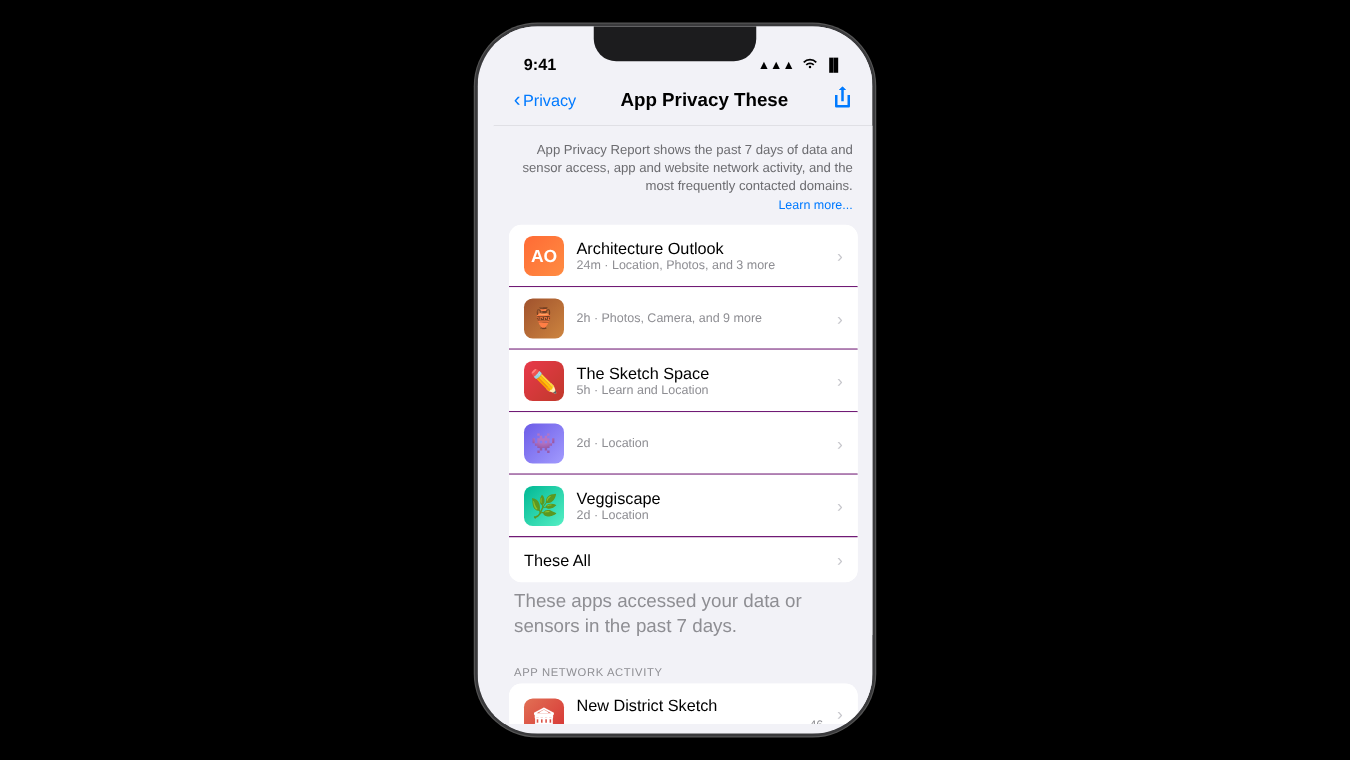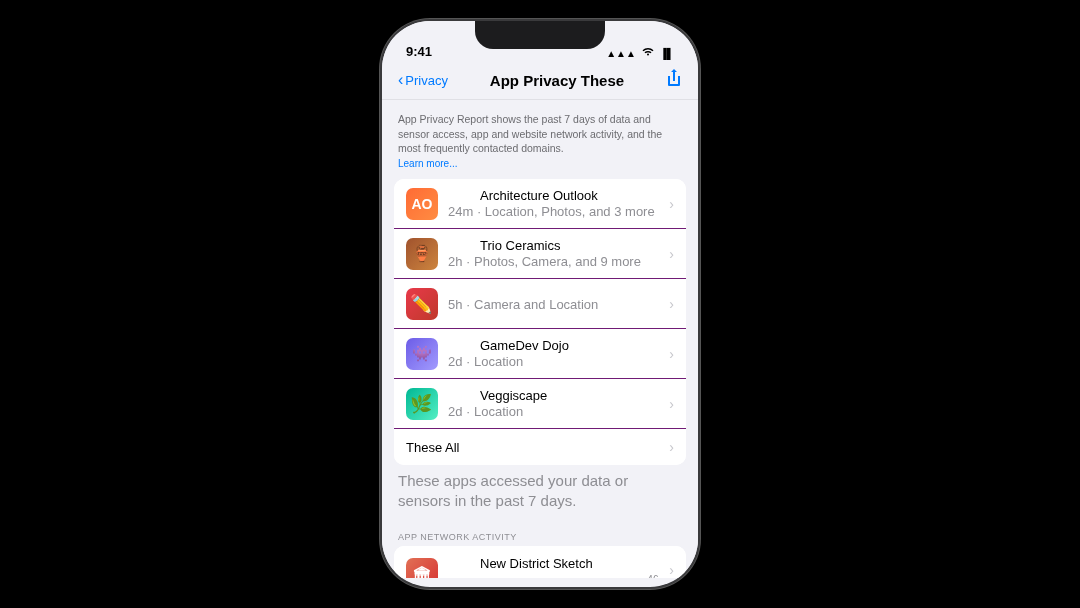--- a/index.html
+++ b/index.html
@@ -38,20 +38,21 @@
       z-index: 10;
     }
 
     
     .screen {
       position: absolute;
       top: 0; left: 0; right: 0; bottom: 0;
       background: #f2f2f7;
       border-radius: 12px;
       overflow: hidden;
+      padding-left: 13px;
     }
 
     
     .status-bar {
       height: 44px;
       background: #f2f2f7;
       display: flex;
       align-items: flex-end;
       justify-content: space-between;
       padding: 0 24px 6px;
@@ -111,20 +112,21 @@
       padding-bottom: 16px;
     }
     .content::-webkit-scrollbar { display: none; }
 
     
     .description {
       padding: 12px 16px 8px;
       font-size: 10.5px;
       color: #6c6c70;
       line-height: 1.4;
+      text-align: right;
     }
     .description .learn-more {
       color: #007AFF;
       font-size: 10px;
     }
 
     
     .section-header {
       padding: 12px 16px 4px;
       font-size: 9px;
@@ -177,24 +179,23 @@
     .app-icon.museum { background: linear-gradient(135deg, #e17055, #d63031); }
 
     .item-info {
       flex: 1;
       min-width: 0;
     }
     .item-name {
       font-size: 13px;
       font-weight: 500;
       color: #000;
-      margin-left: 32px;
     }
     .item-sub {
-      font-size: 13px;
+      font-size: 10px;
       color: #8e8e93;
       margin-top: 1px;
     }
     .item-chevron {
       color: #c7c7cc;
       font-size: 14px;
       margin-left: 6px;
     }
 
     
@@ -298,42 +299,41 @@
             <div class="item-sub">24m · Location, Photos, and 3 more</div>
           </div>
           <span class="item-chevron">›</span>
         </div>
 
         <div class="list-item">
           <div class="app-icon trio" style="background: linear-gradient(135deg, #a0522d, #cd853f);">
             <span style="font-size:16px;">🏺</span>
           </div>
           <div class="item-info">
-            <div class="item-name">Trio Ceramics</div>
             <div class="item-sub">2h · Photos, Camera, and 9 more</div>
           </div>
           <span class="item-chevron">›</span>
         </div>
 
         <div class="list-item">
           <div class="app-icon sketch">
             <span style="font-size:18px;">✏️</span>
           </div>
           <div class="item-info">
-            <div class="item-sub">5h · Camera and Location</div>
+            <div class="item-name">The Sketch Space</div>
+            <div class="item-sub">5h · Learn and Location</div>
           </div>
           <span class="item-chevron">›</span>
         </div>
 
         <div class="list-item">
           <div class="app-icon gamedev">
             <span style="font-size:16px;">👾</span>
           </div>
           <div class="item-info">
-            <div class="item-name">GameDev Dojo</div>
             <div class="item-sub">2d · Location</div>
           </div>
           <span class="item-chevron">›</span>
         </div>
 
         <div class="list-item">
           <div class="app-icon veggi">
             <span style="font-size:18px;">🌿</span>
           </div>
           <div class="item-info">

